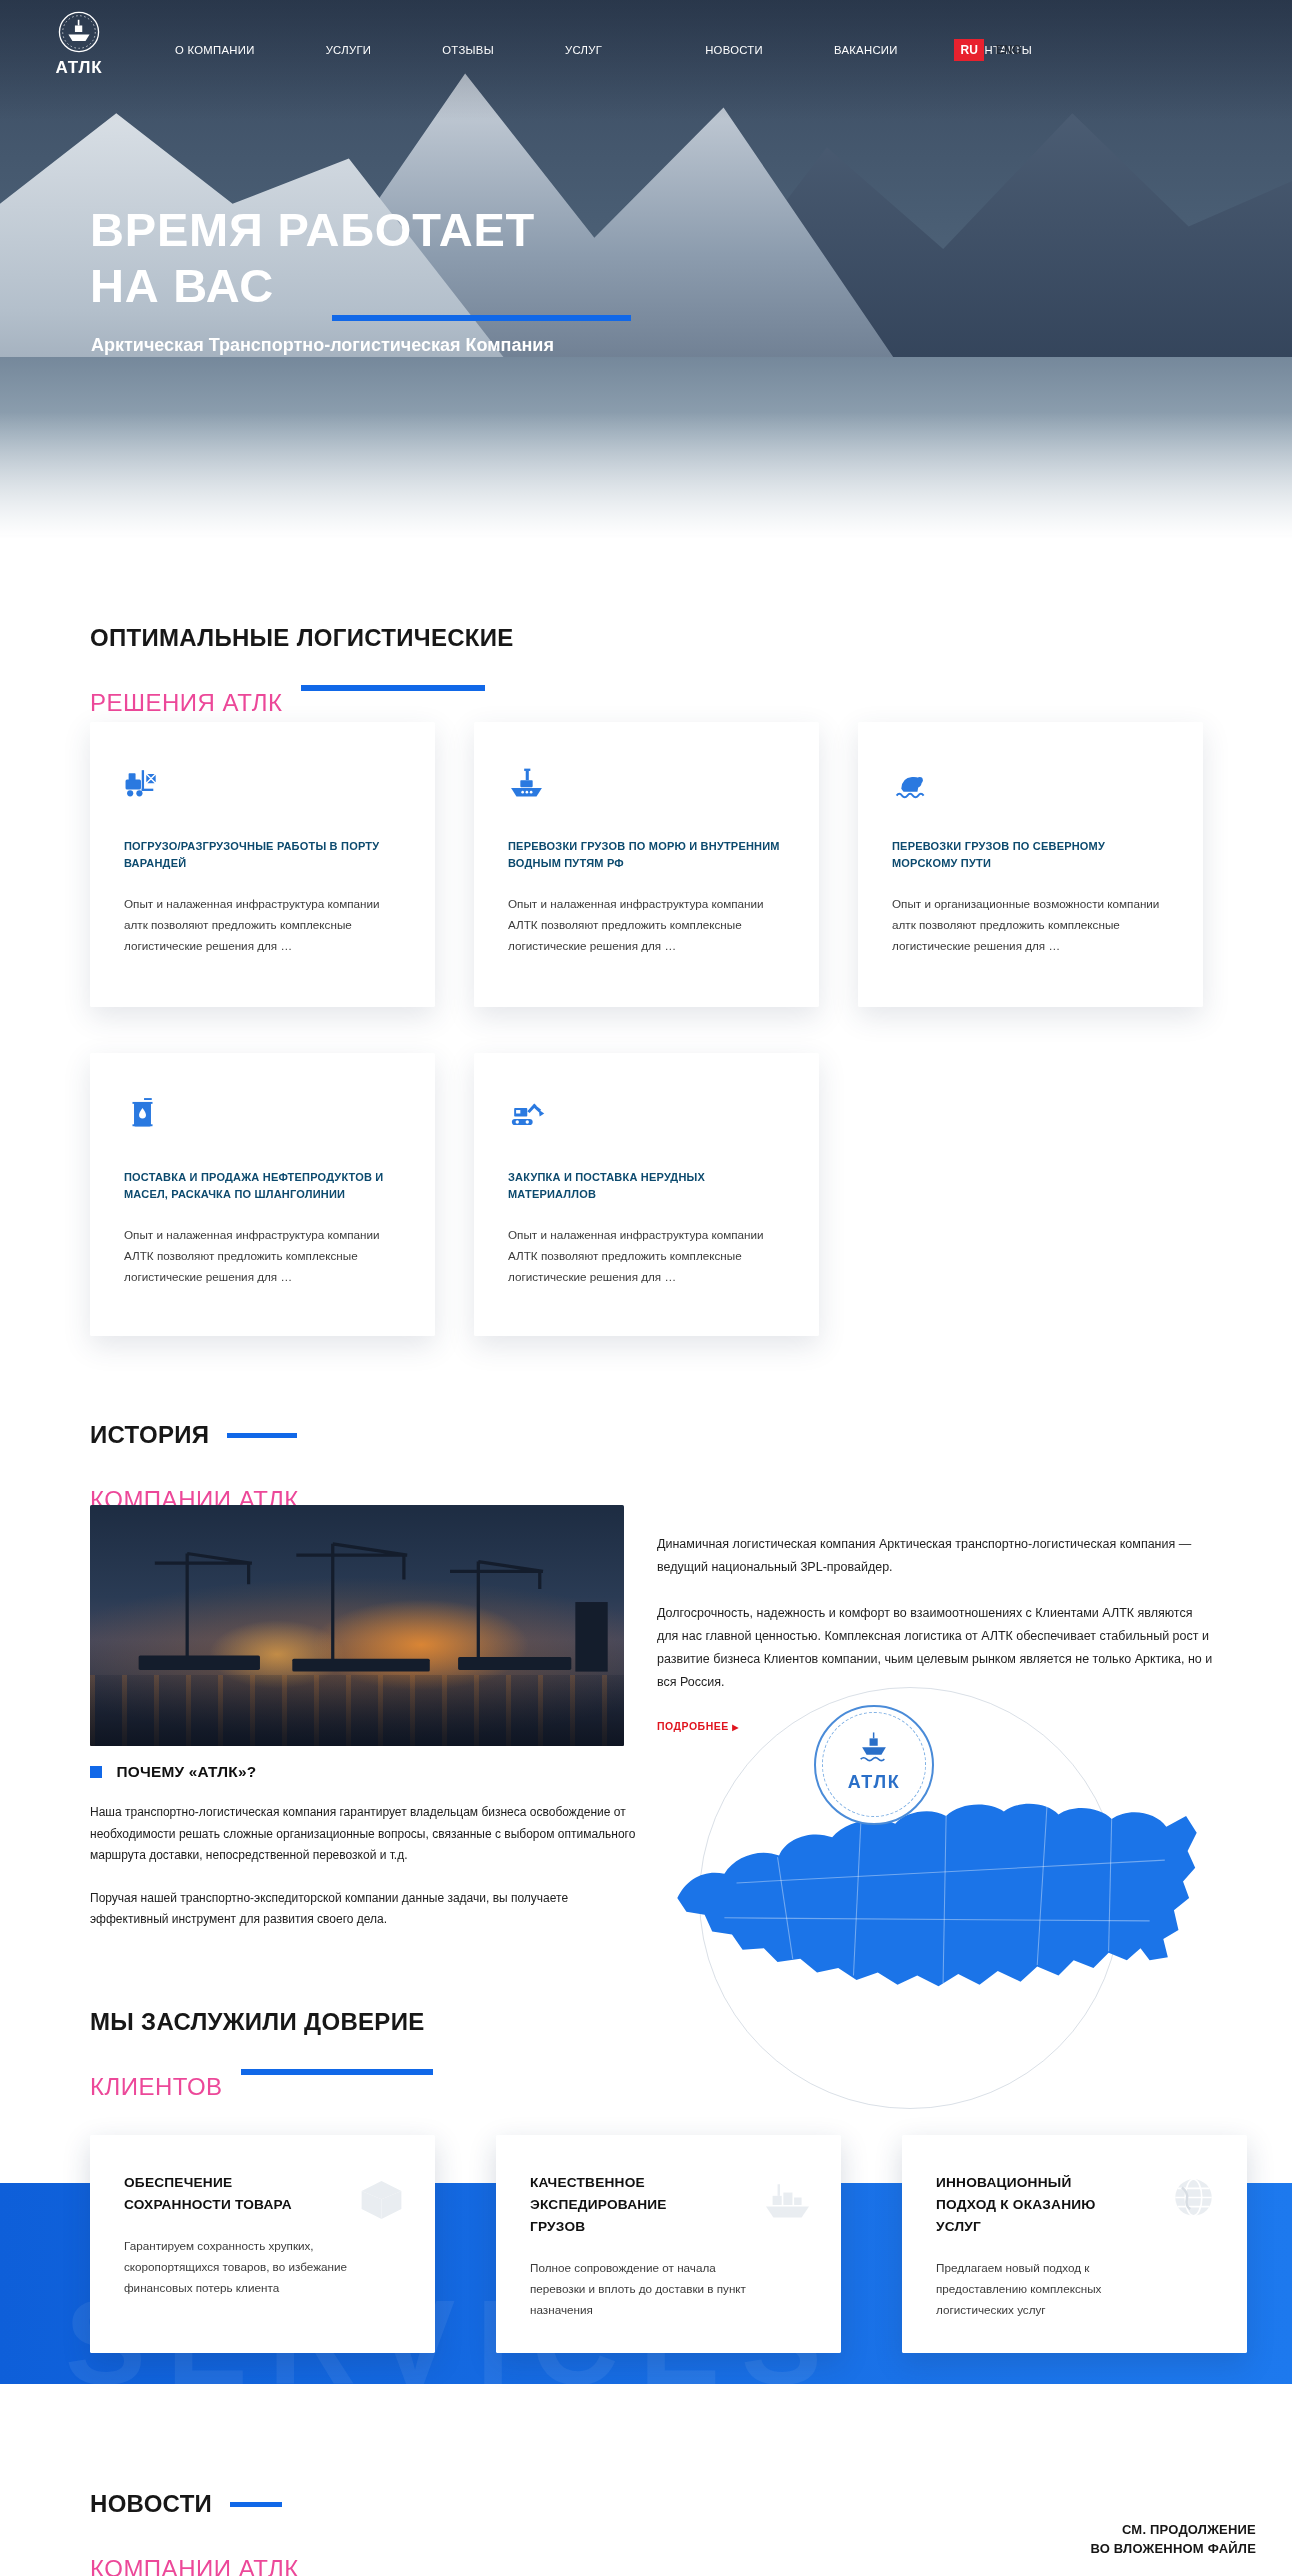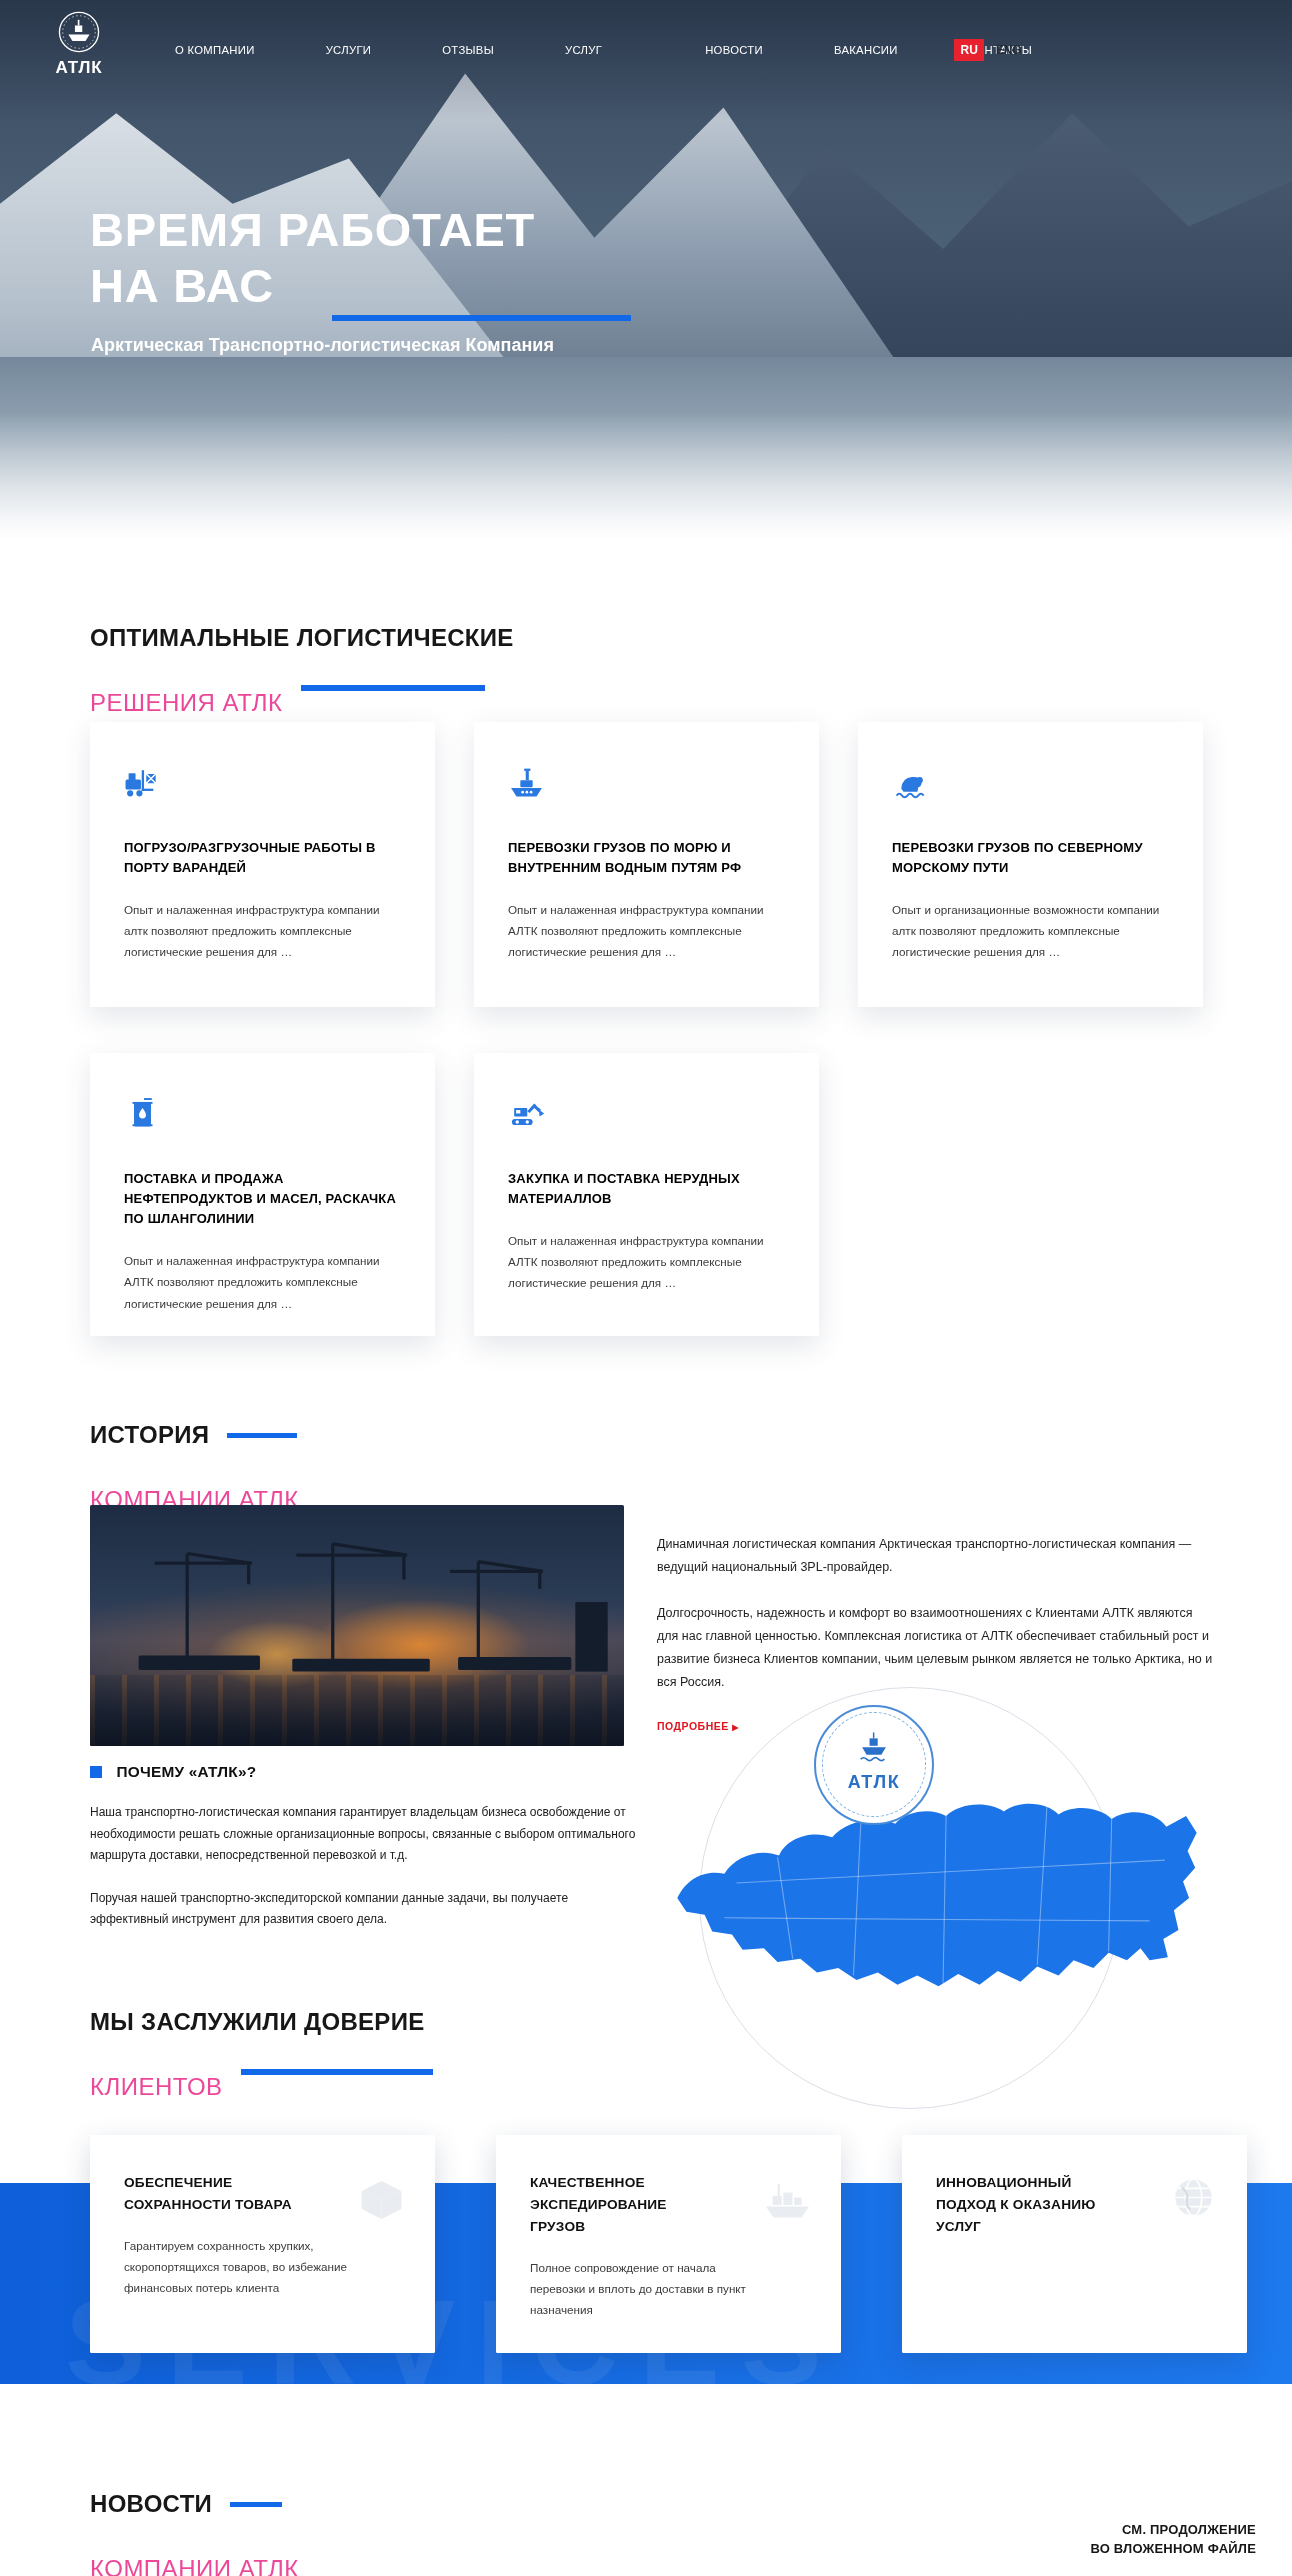--- a/index.html
+++ b/index.html
@@ -37,21 +37,21 @@
   .sec-row{display:flex;align-items:center;}
   .sec-h1{font-size:24px;font-weight:bold;color:#171717;letter-spacing:0.3px;line-height:1.45;}
   .sec-h2{font-size:24px;font-weight:normal;color:#ec4899;letter-spacing:0.5px;line-height:1.45;margin-top:30px;}
   .accent-line{height:5.7px;background:#1168e8;margin-left:18px;}
   
   .svc-grid{position:absolute;left:90px;top:722px;width:1113px;
             display:grid;grid-template-columns:345px 345px 345px;grid-template-rows:285px 283px;gap:46px 39px;}
   .card{background:#fff;box-shadow:0 9.7px 27.5px rgba(45,65,95,.13);border-radius:1.6px;
         padding:42px 34px 24px 34px;box-sizing:border-box;cursor:pointer;}
   .card-icon{height:37px;margin-bottom:37px;}
-  .card h3{margin:0 0 21px 0;font-size:13px;font-weight:bold;color:#000000;line-height:1.55;letter-spacing:0.2px;}
+  .card h3{margin:0 0 21px 0;font-size:11px;font-weight:bold;color:#0c4a6e;line-height:1.55;letter-spacing:0.2px;}
   .card p{margin:0;font-size:11.7px;color:#3b3b3b;line-height:1.8;}
   .cta-card{background:linear-gradient(130deg,#0b51c0 0%,#1267da 45%,#1d79ec 100%);
             display:flex;align-items:center;justify-content:center;text-align:center;
             color:#fff;font-size:16px;font-weight:bold;line-height:2.15;letter-spacing:0.4px;
             border-radius:1.6px;cursor:pointer;box-shadow:0 9.7px 27.5px rgba(45,65,95,.2);padding:24px 44px;box-sizing:border-box;}
   
   .port-photo{position:absolute;left:90px;top:1505px;width:534px;height:241px;overflow:hidden;border-radius:1.6px;
       background-color:#23344c;
       background-image:
         radial-gradient(ellipse 154px 65px at 62% 58%, rgba(255,150,45,.75), rgba(255,150,45,0) 70%),
@@ -347,20 +347,21 @@
           <rect x="14" y="30" width="11" height="11"></rect>
           <rect x="27" y="26" width="11" height="15"></rect>
           <rect x="40" y="32" width="9" height="9"></rect>
           <polygon points="6,43 58,43 49,56 15,56"></polygon>
         </svg>
       </div>
     </div>
 
     <div class="t-card">
       <h3>ИННОВАЦИОННЫЙ ПОДХОД К ОКАЗАНИЮ УСЛУГ</h3>
+      <p>Предлагаем новый подход к предоставлению комплексных логистических услуг</p>
       <div class="t-icon">
         <svg width="53" height="53" viewBox="0 0 64 64">
           <circle cx="32" cy="32" r="22" fill="#e9edf1"></circle>
           <ellipse cx="32" cy="32" rx="10" ry="22" fill="none" stroke="#fff" stroke-width="2"></ellipse>
           <path d="M10 32 h44 M13 21 h38 M13 43 h38" stroke="#fff" stroke-width="2" fill="none"></path>
           <path d="M18 20 q8 6 6 14 q-2 8 4 12" stroke="#d7dde3" stroke-width="3" fill="none"></path>
         </svg>
       </div>
     </div>
   </div>

